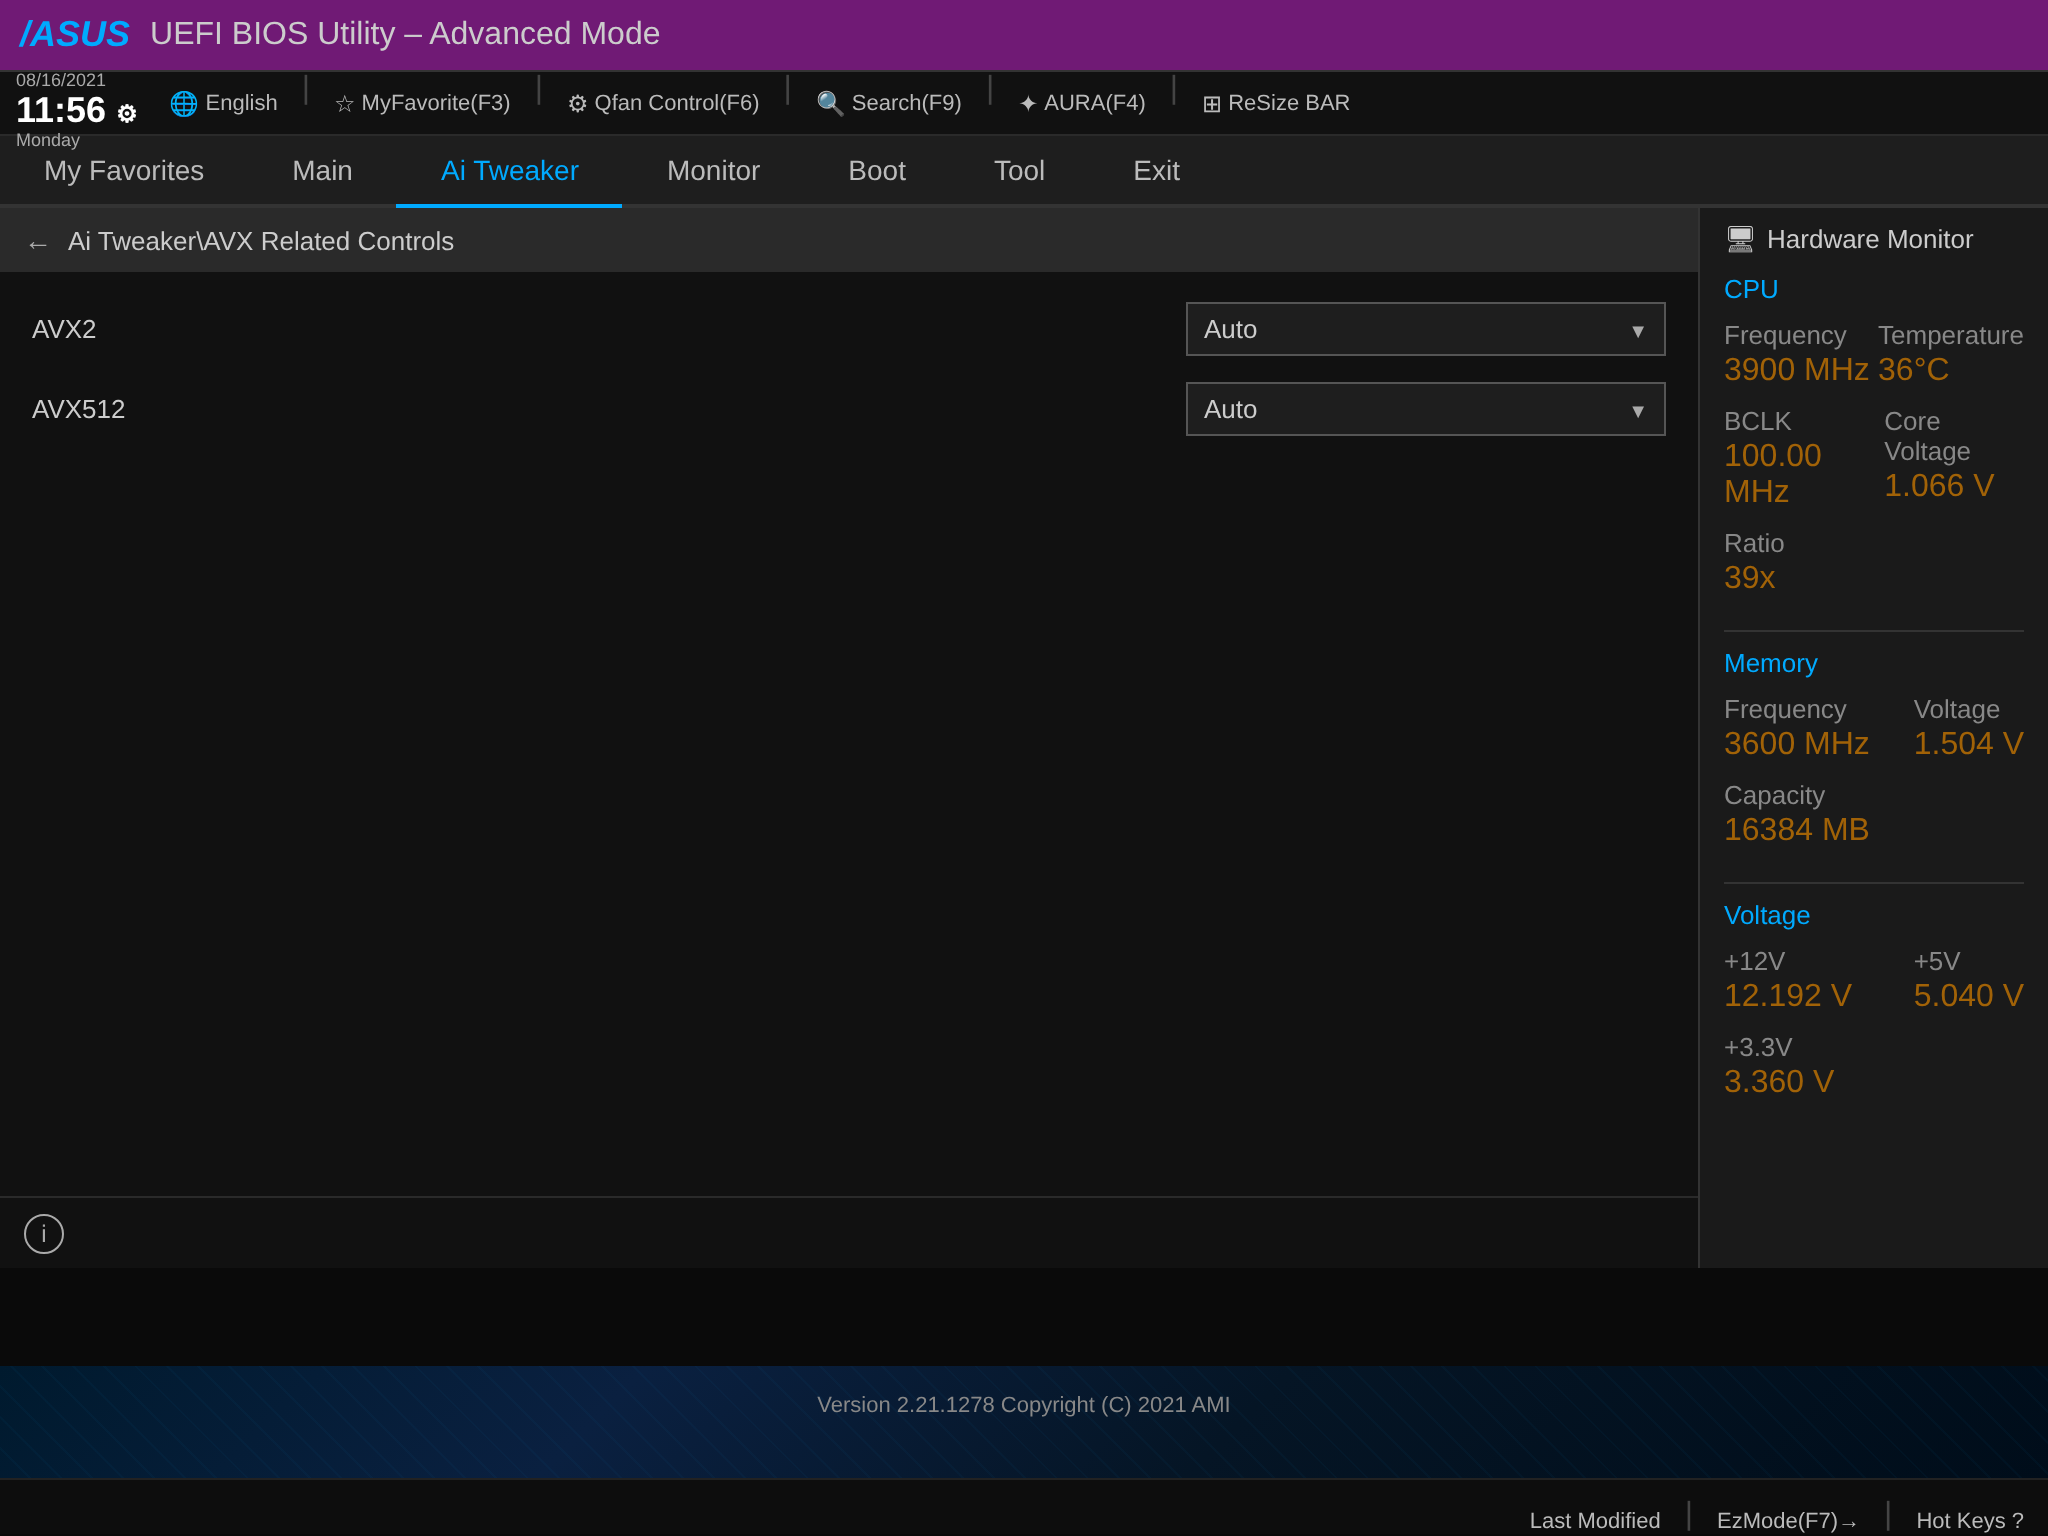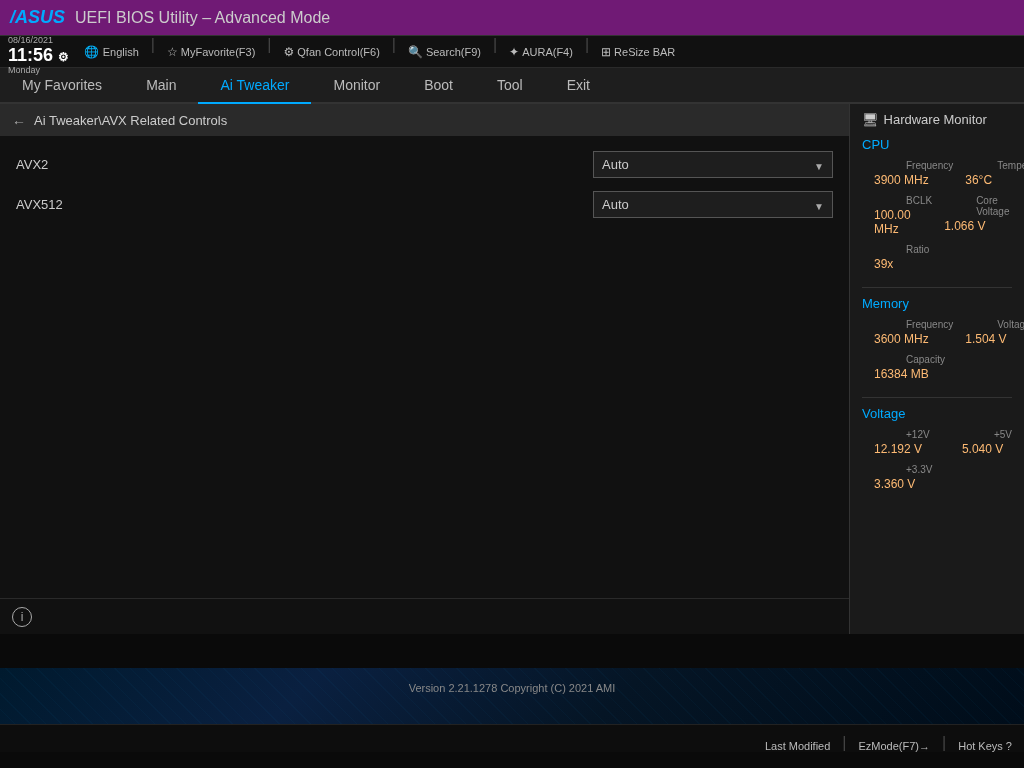--- a/index.html
+++ b/index.html
@@ -196,27 +196,27 @@
       border: none;
       border-top: 1px solid #333;
       margin: 8px 0;
     }
     .hw-row {
       display: flex;
       justify-content: space-between;
       margin-bottom: 8px;
     }
     .hw-col { display: flex; flex-direction: column; }
-    .hw-col-label { color: #888; font-size: 10px; margin-bottom: 2px; margin-left: 44px; }
-    .hw-col-value { color: #fdba74; font-size: 12px; margin-left: 12px; }
+    .hw-col-label { color: #888; font-size: 13px; margin-bottom: 2px; }
+    .hw-col-value { color: #a16207; font-size: 16px; }
 
     
     #bottom-bar {
       position: absolute;
-      bottom: 16px;
+      bottom: 1px;
       left: 0;
       right: 0;
       background: #111;
     }
     #bottom-bar-bg {
       height: 56px;
       background: linear-gradient(135deg, #001a2e 0%, #0a2040 30%, #051525 60%, #000d1a 100%);
       position: relative;
       overflow: hidden;
     }

